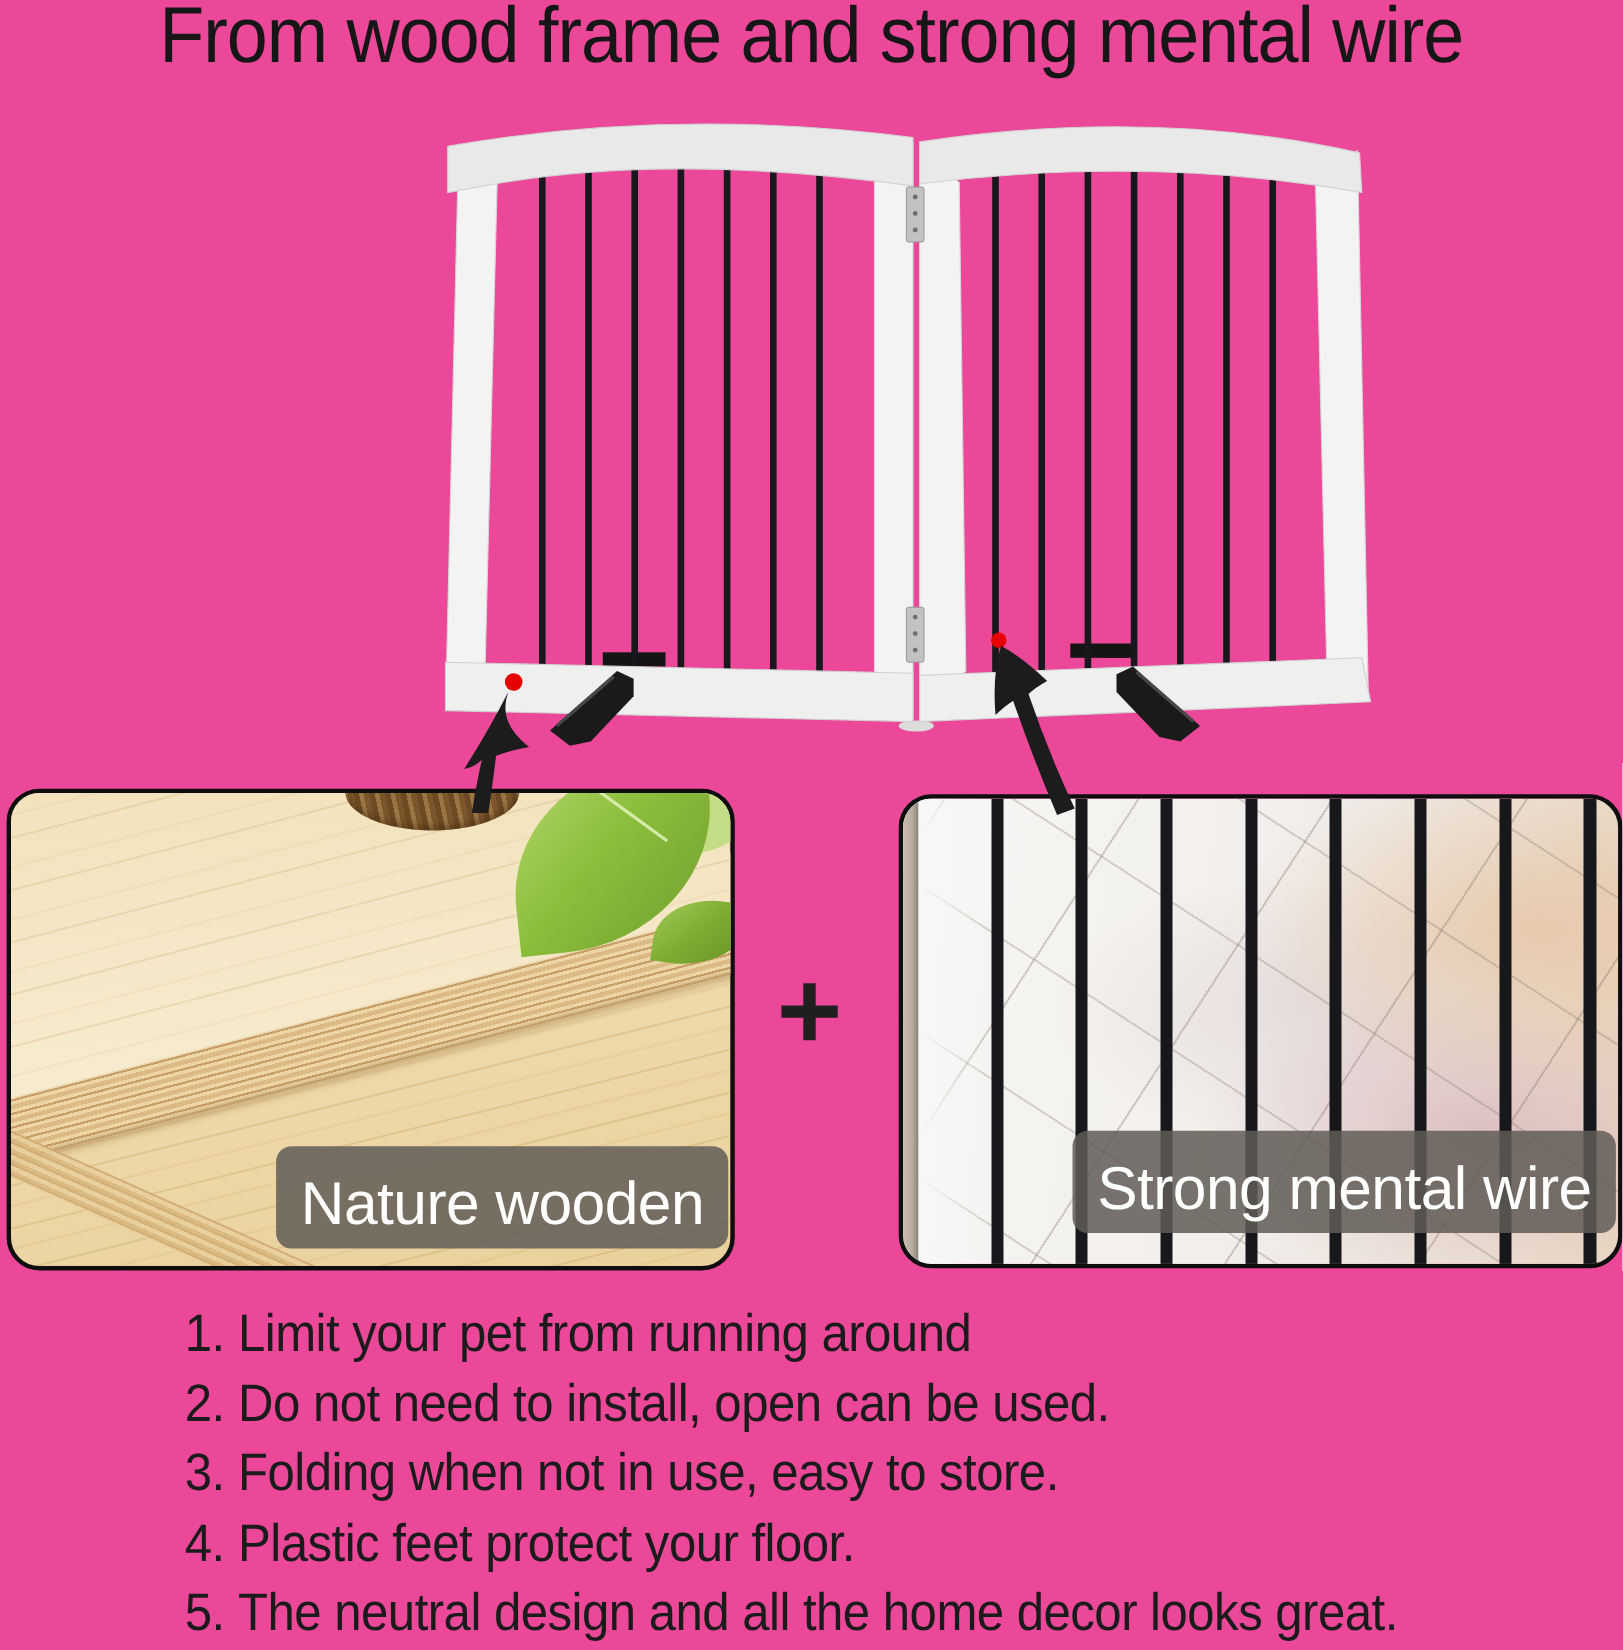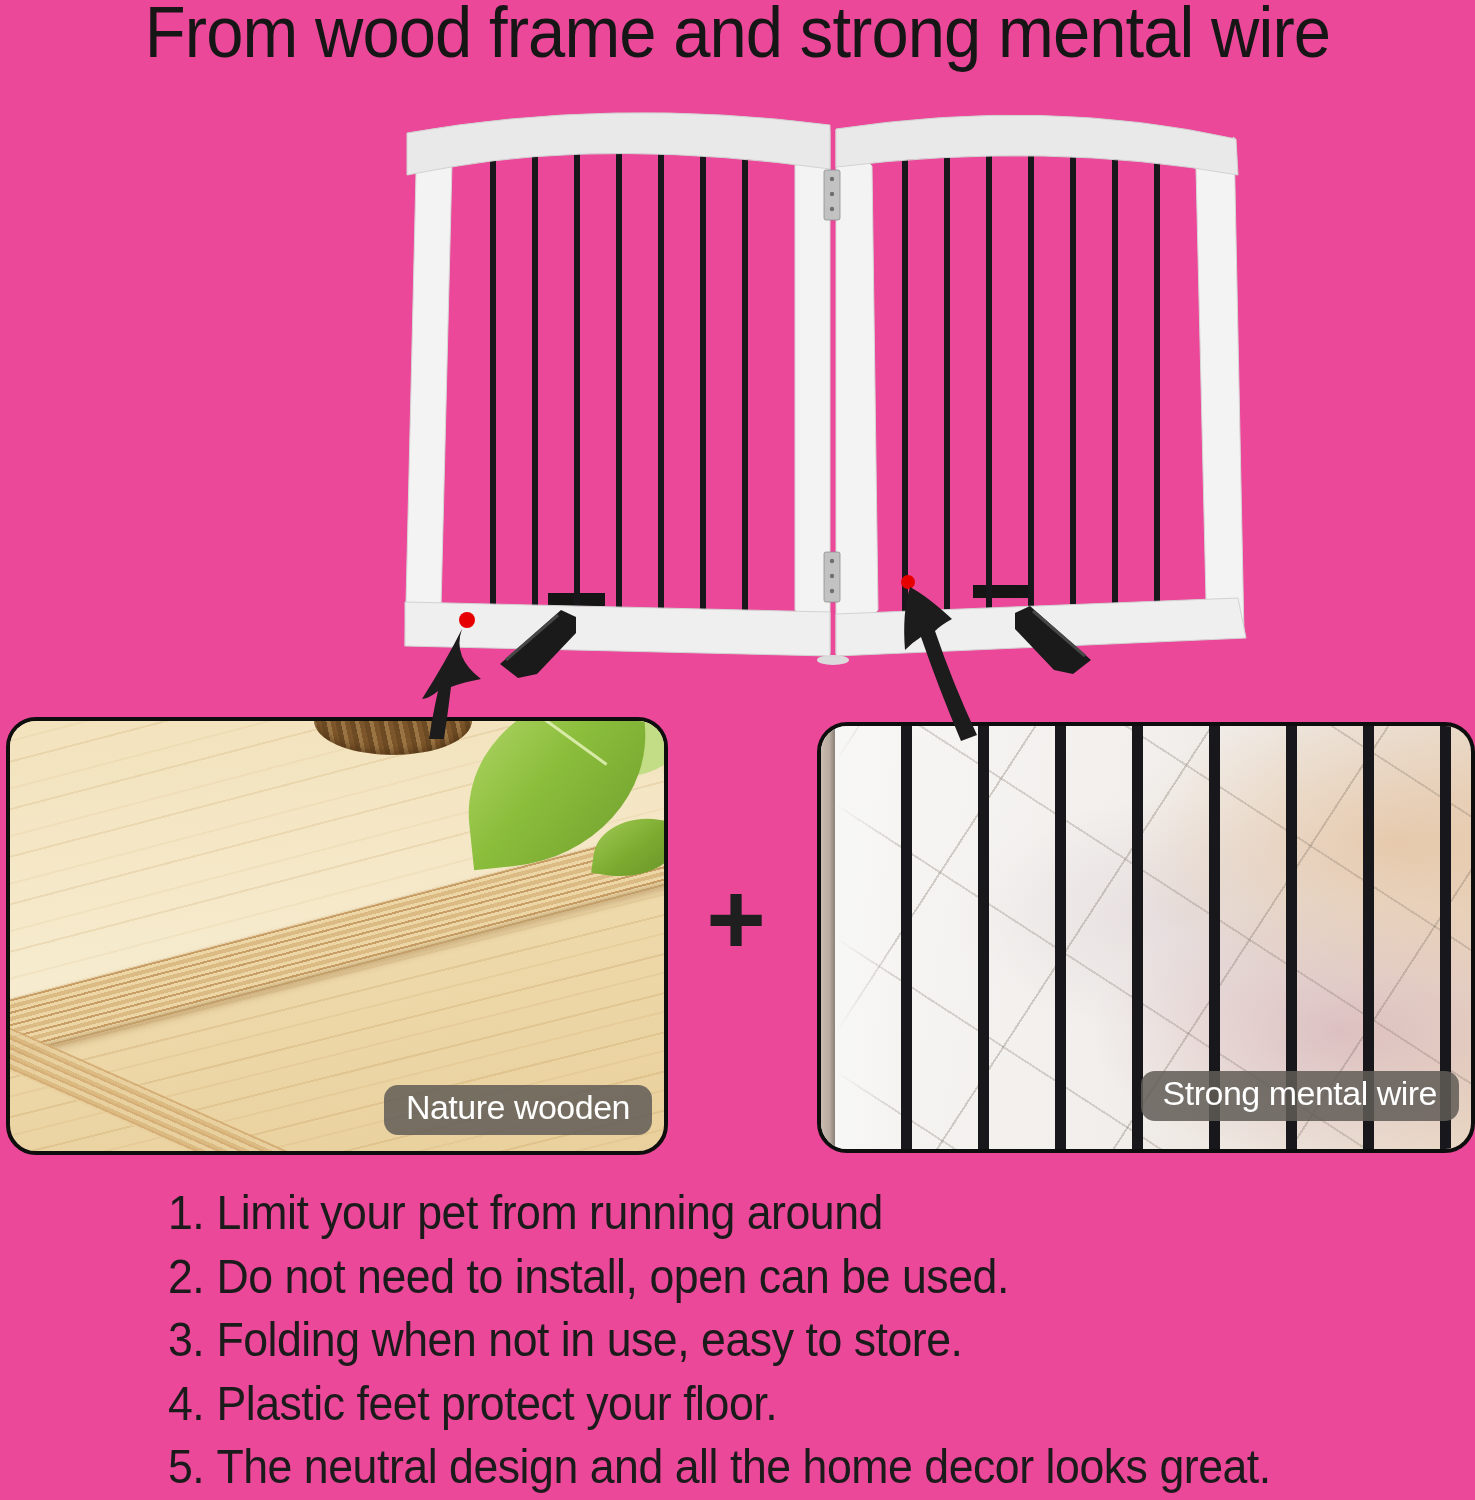--- a/index.html
+++ b/index.html
@@ -66,23 +66,23 @@
       background:
         repeating-linear-gradient(to right, rgba(125,112,100,.30) 0 2px, rgba(0,0,0,0) 2px 148px),
         repeating-linear-gradient(to bottom, rgba(125,112,100,.26) 0 2px, rgba(0,0,0,0) 2px 112px);}
   .wire-sliver{left:0;top:0;bottom:0;width:14px;
       background:linear-gradient(90deg,#c9bcae,#b9aca0 60%,#8a8077);}
   .wire-white-edge{left:14px;top:0;bottom:0;width:66px;
       background:linear-gradient(90deg,#f7f7f6,rgba(247,247,246,0));}
   .wire-bars{inset:0;background-position:14px 0;
       background-image:repeating-linear-gradient(to right, rgba(0,0,0,0) 0 66px,
         var(--bar_black,#16161f) 66px 77px);}
-  .pill{position:absolute;right:12px;background:var(--label_bg,rgba(96,92,86,.85));
-      color:var(--label_text,#ffffff);font-size:34px;letter-spacing:-.5px;line-height:1.18;
-      padding:2px 22px 8px;border-radius:14px;white-space:nowrap;}
+  .pill{position:absolute;right:2px;background:var(--label_bg,rgba(96,92,86,.85));
+      color:var(--label_text,#ffffff);font-size:55px;letter-spacing:-.5px;line-height:1.18;
+      padding:20px 22px 8px;border-radius:14px;white-space:nowrap;}
   .pill-wood{bottom:16px;}
   .pill-wire{bottom:28px;margin-left:12px;}
   
   .plus{position:absolute;left:684px;top:864px;width:104px;height:110px;line-height:110px;
       text-align:center;font-size:102px;font-weight:700;color:#1f1f1f;z-index:2;}
   
   .features{position:absolute;left:168px;top:1181px;transform:scaleX(.93);transform-origin:0 0;}
   .feature-line{font-size:48px;letter-spacing:-.5px;line-height:63.5px;white-space:nowrap;color:#1b1b1b;}
   .feature-num{margin-right:13px;}
 </style>

